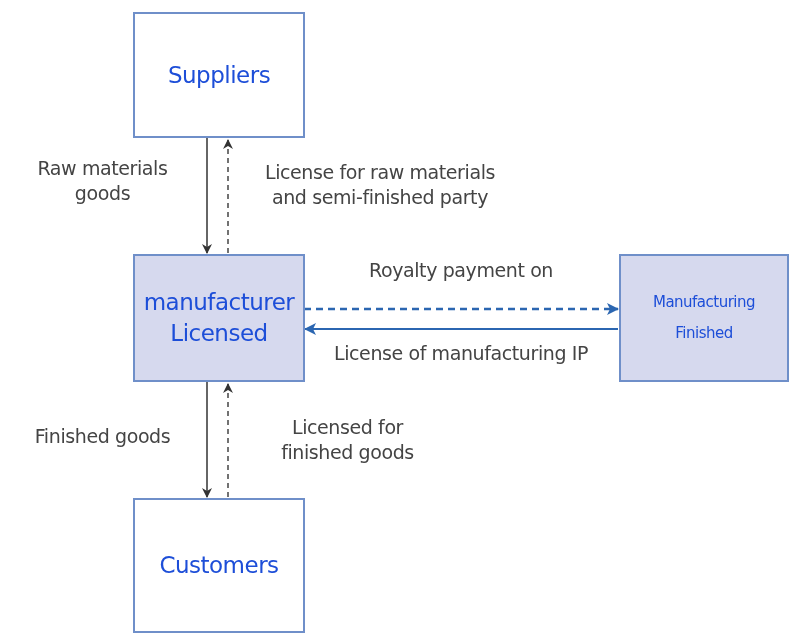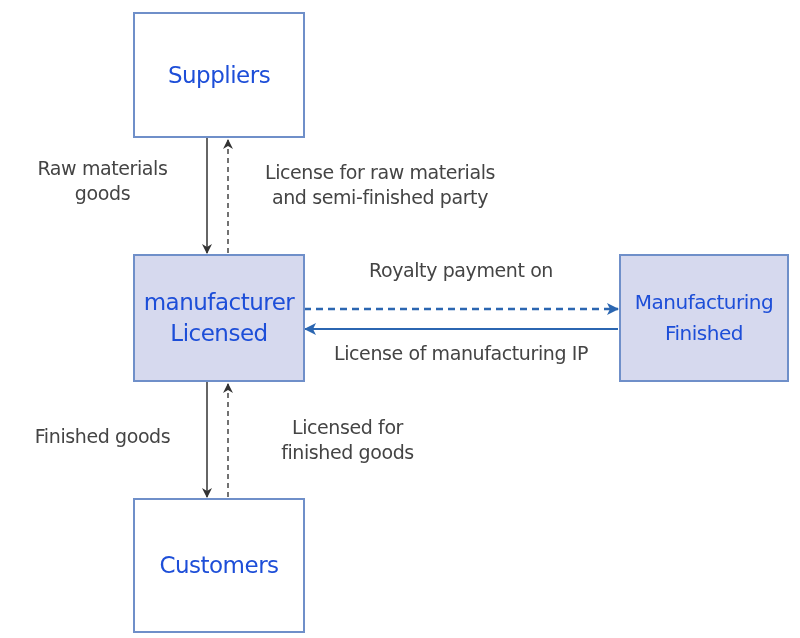--- a/index.html
+++ b/index.html
@@ -44,21 +44,21 @@
   <span>Suppliers</span>
 </div>
 
 <div class="box shaded" style="left:133px; top:254px; width:172px; height:128px;">
   <div>
     <div>manufacturer</div>
     <div>Licensed</div>
   </div>
 </div>
 
-<div class="box shaded" style="left:619px; top:254px; width:170px; height:128px; font-size:20px;">
+<div class="box shaded" style="left:619px; top:254px; width:170px; height:128px; font-size:15px;">
   <div>
     <div>Manufacturing</div>
     <div>Finished</div>
   </div>
 </div>
 
 <div class="box white" style="left:133px; top:498px; width:172px; height:135px;">
   <span>Customers</span>
 </div>
 

